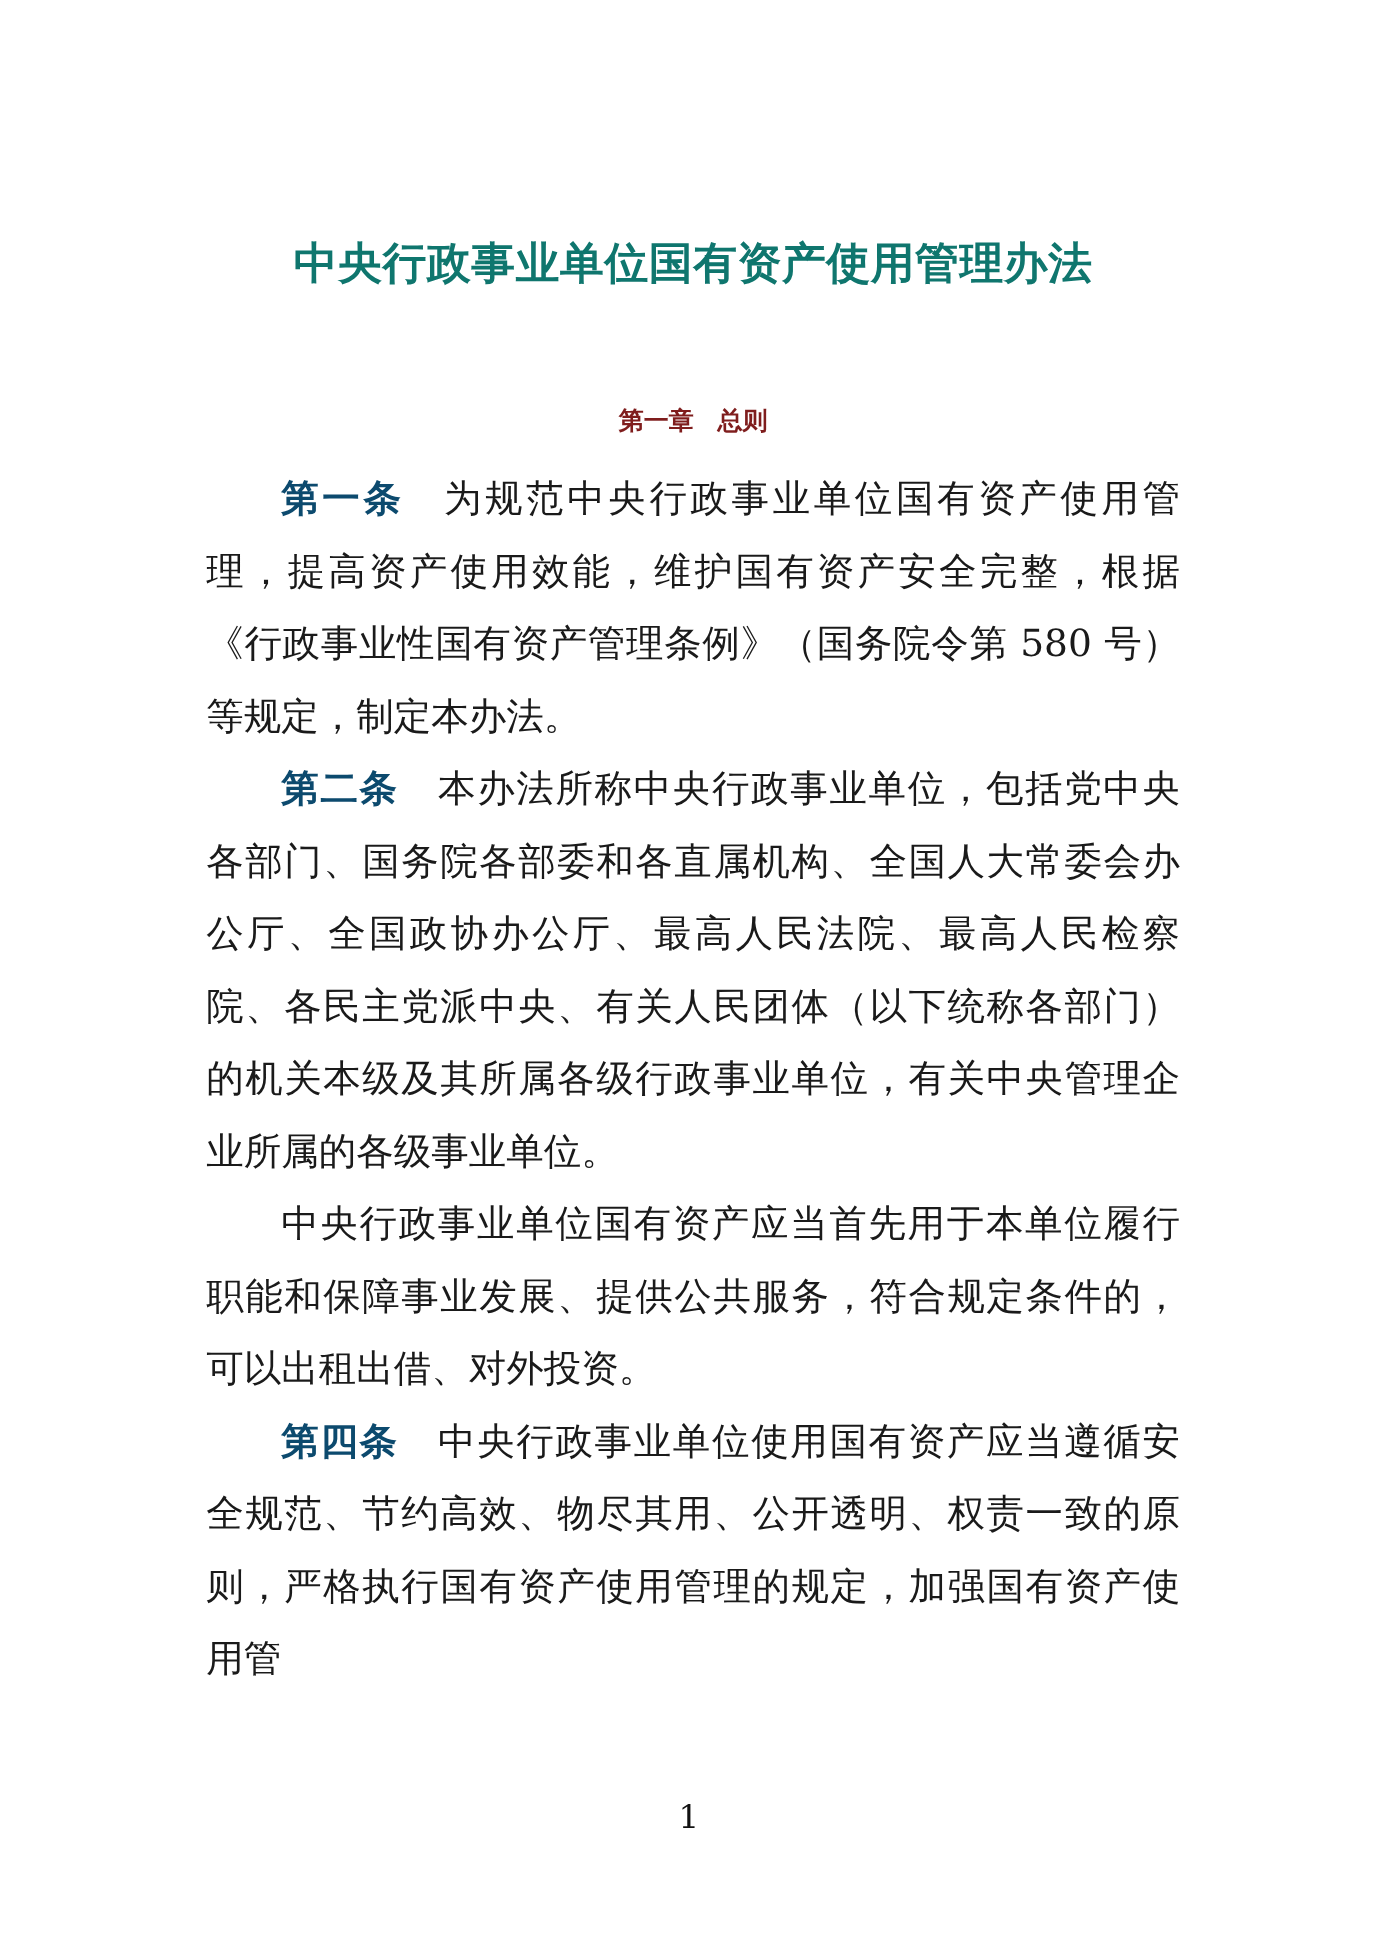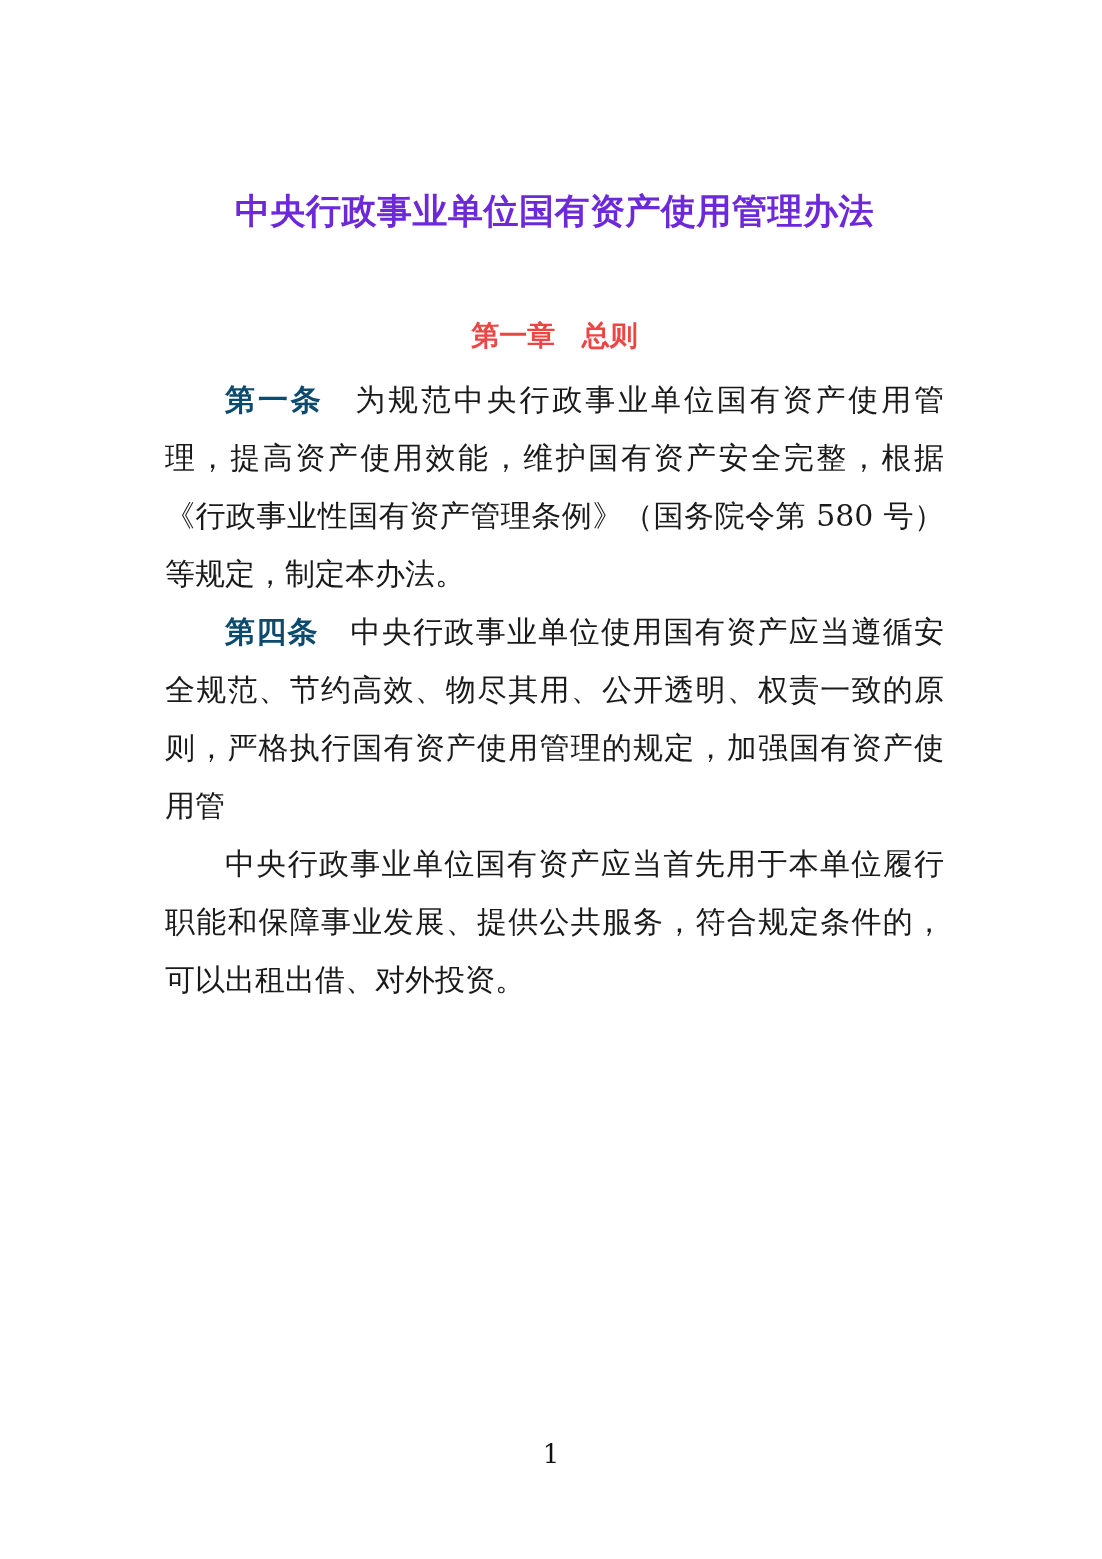--- a/index.html
+++ b/index.html
@@ -18,30 +18,30 @@
     font-family: "DejaVu Serif", "Liberation Serif", serif;
     color: #1a1a1a;
   }
   .doc-title {
     margin: 0;
     text-align: center;
     font-size: 35px;
     line-height: 44px;
     font-weight: 900;
     letter-spacing: 0.5px;
-    color: #6d28d9;
+    color: #0f766e;
     font-family: "DejaVu Serif", "Liberation Serif", serif;
   }
   .chapter-heading {
     margin: 83px 0 0 0;
     text-align: center;
-    font-size: 28px;
+    font-size: 20px;
     line-height: 40px;
     font-weight: bold;
-    color: #ef4444;
+    color: #7f1d1d;
     font-family: "DejaVu Sans", "Liberation Sans", sans-serif;
   }
   .chapter-heading .chapter-title {
     margin-left: 0.95em;
   }
   .doc-body {
     margin-top: 15px;
   }
   .para {
     margin: 0;
@@ -84,27 +84,30 @@
   <div class="chapter-heading">
     <span class="chapter-number">第一章</span><span class="chapter-title">总则</span>
   </div>
 
   <div class="doc-body">
 
     <p class="para">
       <span class="article-label">第一条</span><span class="para-text">为规范中央行政事业单位国有资产使用管理，提高资产使用效能，维护国有资产安全完整，根据《行政事业性国有资产管理条例》（国务院令第 580 号）等规定，制定本办法。</span>
     </p>
 
+    <p class="para">
+      <span class="article-label">第二条</span><span class="para-text">本办法所称中央行政事业单位，包括党中央各部门、国务院各部委和各直属机构、全国人大常委会办公厅、全国政协办公厅、最高人民法院、最高人民检察院、各民主党派中央、有关人民团体（以下统称各部门）的机关本级及其所属各级行政事业单位，有关中央管理企业所属的各级事业单位。</span>
+    </p>
 
 
     <p class="para">
-      <span class="article-label">第四条</span><span class="para-text">中央行政事业单位使用国有资产应当遵循安全规范、节约高效、物尽其用、公开透明、权责一致的原则，严格执行国有资产使用管理的规定，加强国有资产使用管</span>
+      <span class="para-text">中央行政事业单位国有资产应当首先用于本单位履行职能和保障事业发展、提供公共服务，符合规定条件的，可以出租出借、对外投资。</span>
     </p>
 
     <p class="para">
-      <span class="para-text">中央行政事业单位国有资产应当首先用于本单位履行职能和保障事业发展、提供公共服务，符合规定条件的，可以出租出借、对外投资。</span>
+      <span class="article-label">第四条</span><span class="para-text">中央行政事业单位使用国有资产应当遵循安全规范、节约高效、物尽其用、公开透明、权责一致的原则，严格执行国有资产使用管理的规定，加强国有资产使用管</span>
     </p>
 
   </div>
 
   <div class="page-footer">1</div>
 
 </div>
 
 </body></html>

